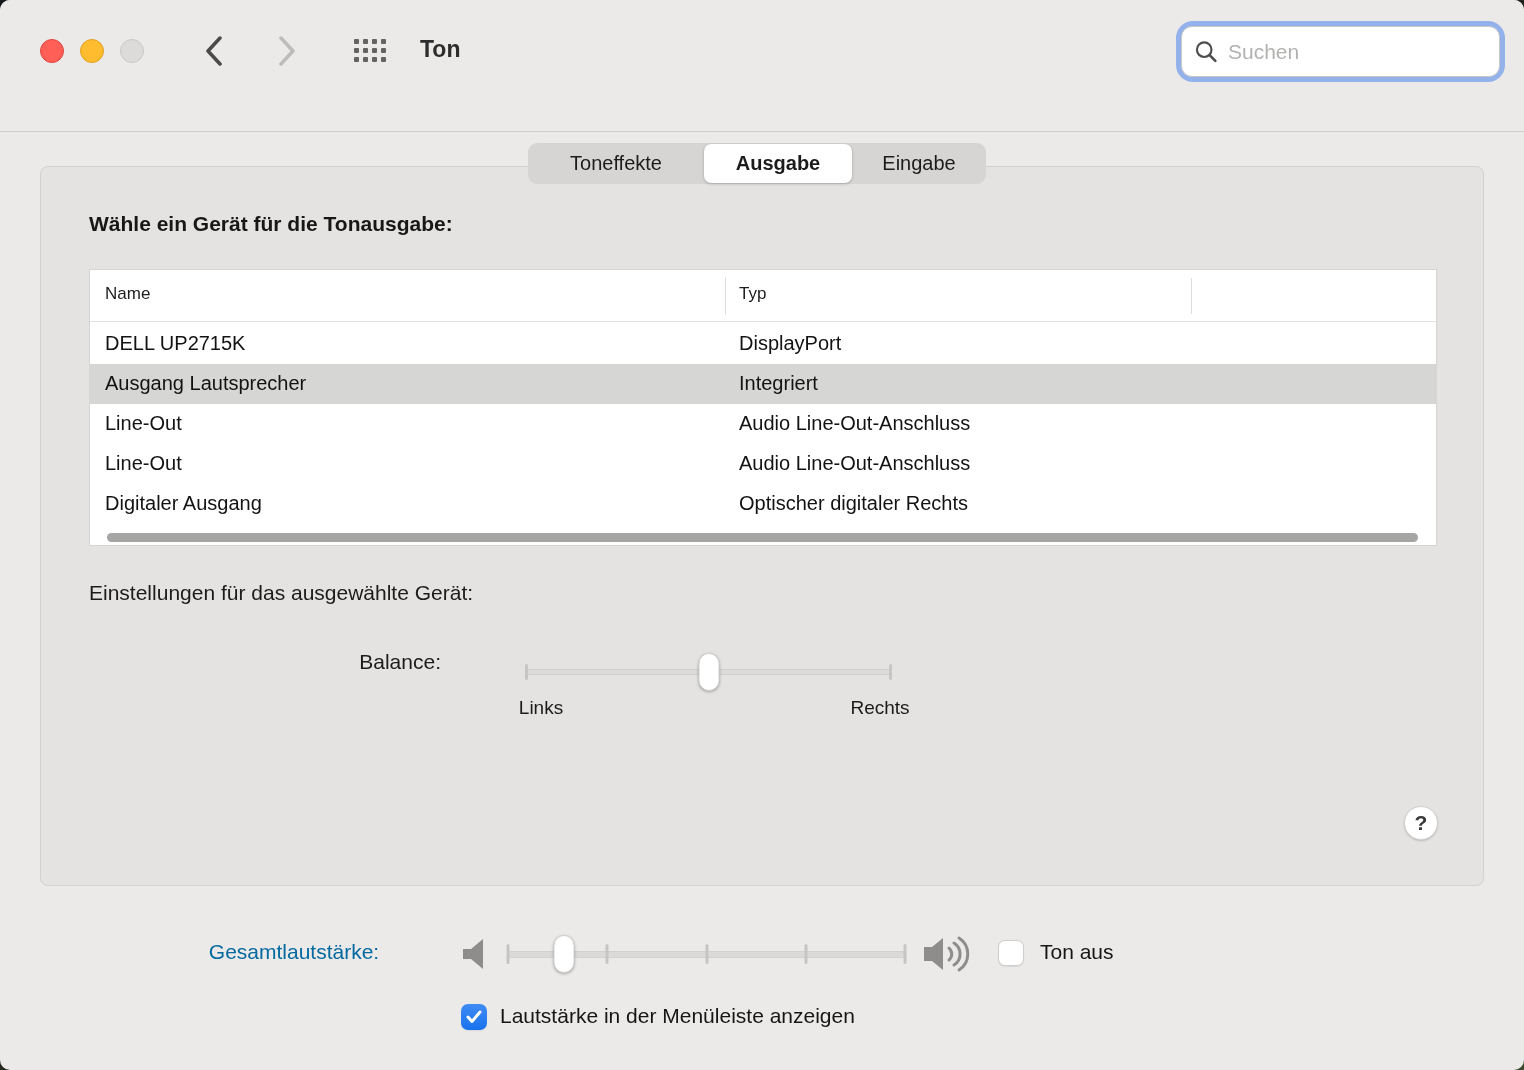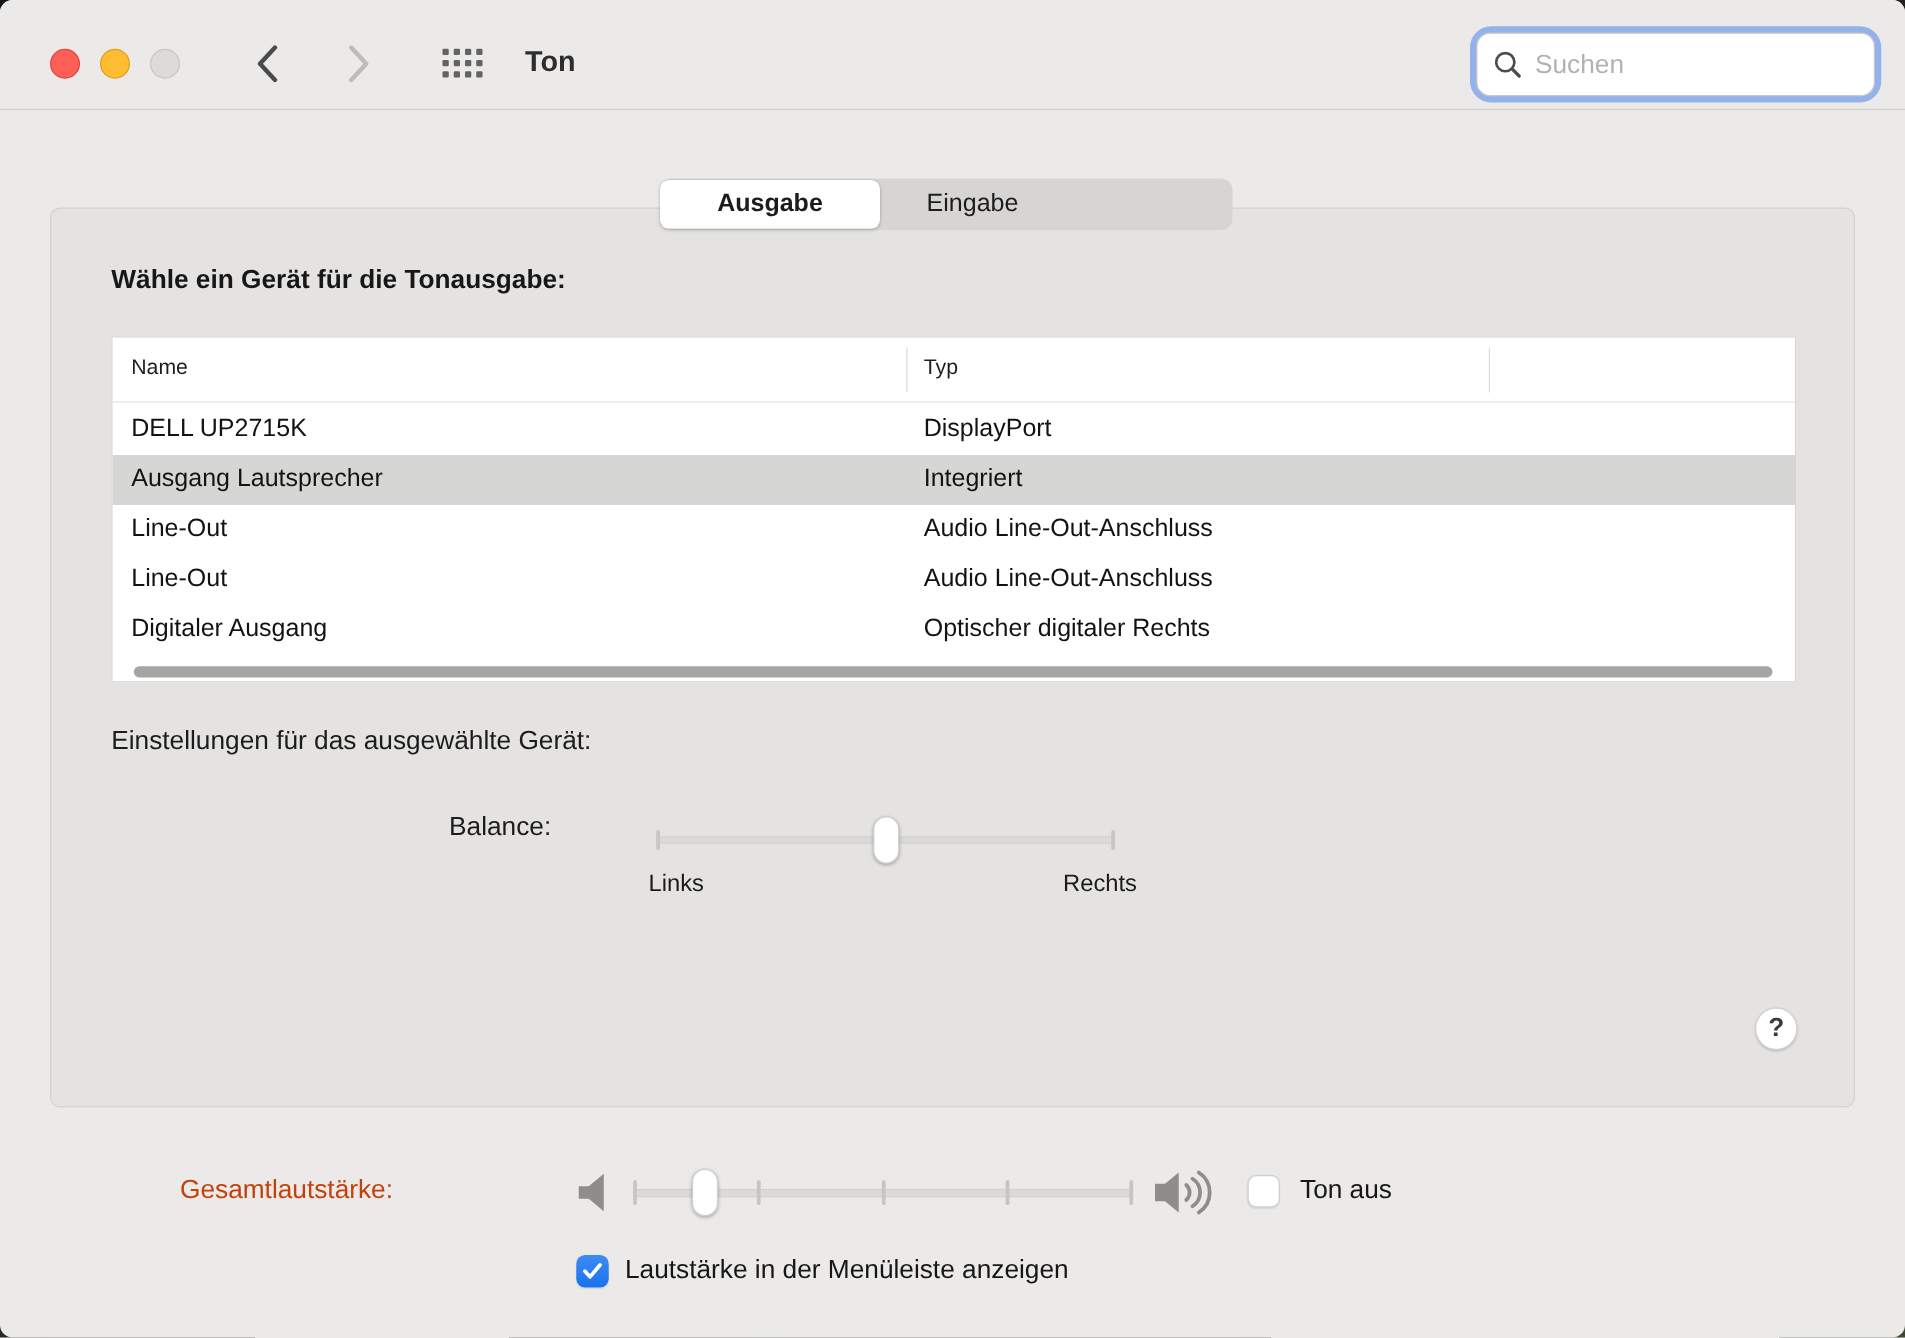--- a/index.html
+++ b/index.html
@@ -9,21 +9,21 @@
     background:linear-gradient(155deg,#15181d 0%,#23261f 55%,#3a4a2c 100%);
     color:#1a1a1a;
     overflow:hidden;
   }
   #window {
     position:absolute; left:0; top:0; width:1524px; height:1070px;
     background:#eceae8; border-radius:10px; overflow:hidden;
   }
 
   
-  #titlebar { position:absolute; left:0; top:0; width:100%; height:88px;
+  #titlebar { position:absolute; left:0; top:0; width:100%; height:132px;
     border-bottom:1px solid #cfcecd; background:#eceae8; }
   .traffic { position:absolute; top:39px; width:24px; height:24px; border-radius:50%; }
   .traffic.red    { left:40px;  background:#ff5f57; border:1px solid #e0443e; }
   .traffic.yellow { left:80px;  background:#febc2e; border:1px solid #e0a024; }
   .traffic.gray   { left:120px; background:#dcdbd9; border:1px solid #c9c8c6; }
   .navbtn { position:absolute; top:33px; width:36px; height:36px; display:flex; align-items:center; justify-content:center; }
   #nav-back { left:196px; }
   #nav-forward { left:269px; }
   #showall-grid { position:absolute; left:354px; top:39px; width:32px; height:23px;
     display:grid; grid-template-columns:repeat(4,5px); grid-template-rows:repeat(3,5px); gap:4px; }
@@ -87,22 +87,22 @@
     border:0.5px solid #d0d0ce; box-shadow:0 1px 3px rgba(0,0,0,.3); }
   #balance-links  { position:absolute; left:430px; top:530px; width:140px; text-align:center; font-size:19px; color:#1b1b1b; }
   #balance-rechts { position:absolute; left:769px; top:530px; width:140px; text-align:center; font-size:19px; color:#1b1b1b; }
 
   #help-button { position:absolute; left:1363px; top:639px; width:34px; height:34px;
     border-radius:50%; background:#ffffff; border:0.5px solid #d2d1cf;
     box-shadow:0 1px 2px rgba(0,0,0,.18); display:flex; align-items:center; justify-content:center;
     font-size:21px; font-weight:600; color:#3a3a3a; }
 
   
-  #volume-label { position:absolute; left:144px; top:940px; width:300px; text-align:left;
-    font-size:21px; color:#c2410c; }
+  #volume-label { position:absolute; left:144px; top:940px; width:300px; text-align:center;
+    font-size:21px; color:#0369a1; }
   #speaker-low  { position:absolute; left:459px; top:936px; }
   #speaker-high { position:absolute; left:922px; top:933px; }
   #volume-slider { position:absolute; left:508px; top:935px; width:397px; height:38px; }
   .vol-tick { position:absolute; top:50%; width:3px; height:20px; margin-top:-10px;
     transform:translateX(-50%); background:#c6c5c3; border-radius:1.5px; }
 
   .checkbox { width:26px; height:26px; border-radius:7px; background:#ffffff;
     border:1px solid #cfcecc; box-shadow:0 0.5px 1px rgba(0,0,0,.08); display:flex;
     align-items:center; justify-content:center; }
   .checkbox.checked { background:linear-gradient(#3f8bf4,#1872ee); border:none; }
@@ -158,20 +158,21 @@
         <svg width="27" height="27" viewBox="0 0 27 27">
           <circle cx="11.5" cy="11.5" r="8.2" fill="none" stroke="#4d4d4d" stroke-width="2.4"></circle>
           <line x1="17.6" y1="17.6" x2="24" y2="24" stroke="#4d4d4d" stroke-width="3" stroke-linecap="round"></line>
         </svg>
         <input type="text" placeholder="Suchen" style="">
       </div>
     </div>
   </div>
 
   <div id="tabbar">
+    <div class="tab">Toneffekte</div>
     <div class="tab selected">Ausgabe</div>
     <div class="tab">Eingabe</div>
   </div>
 
   <div id="panel">
     <div id="device-heading">Wähle ein Gerät für die Tonausgabe:</div>
 
     <div id="device-table">
       <div id="table-header">
         <span class="col-name">Name</span>

